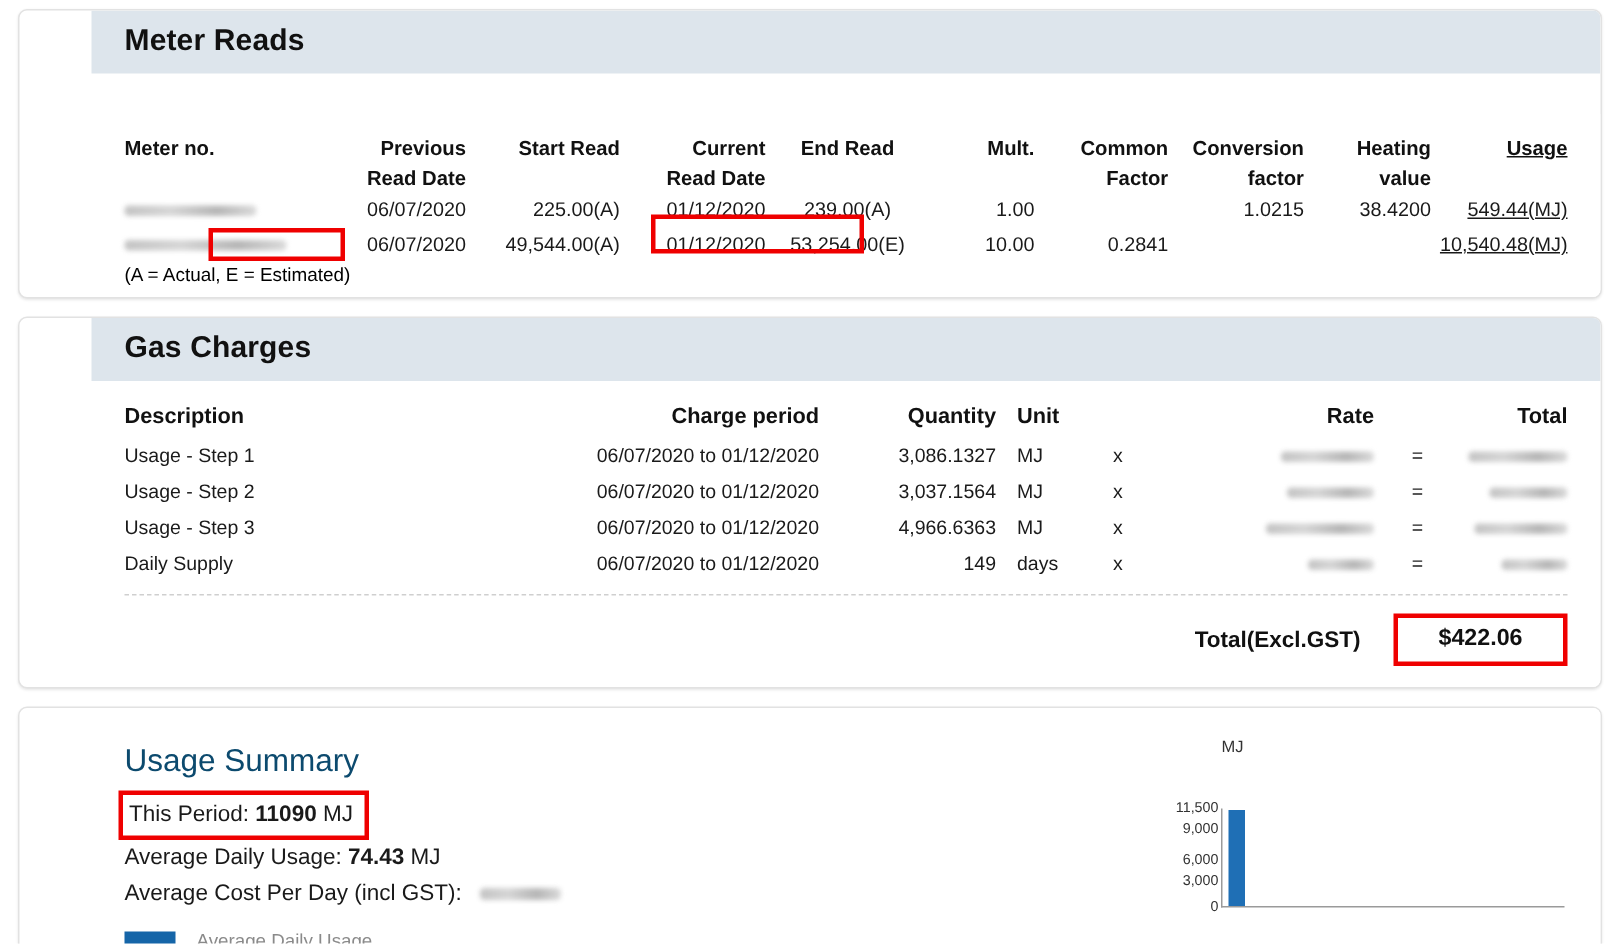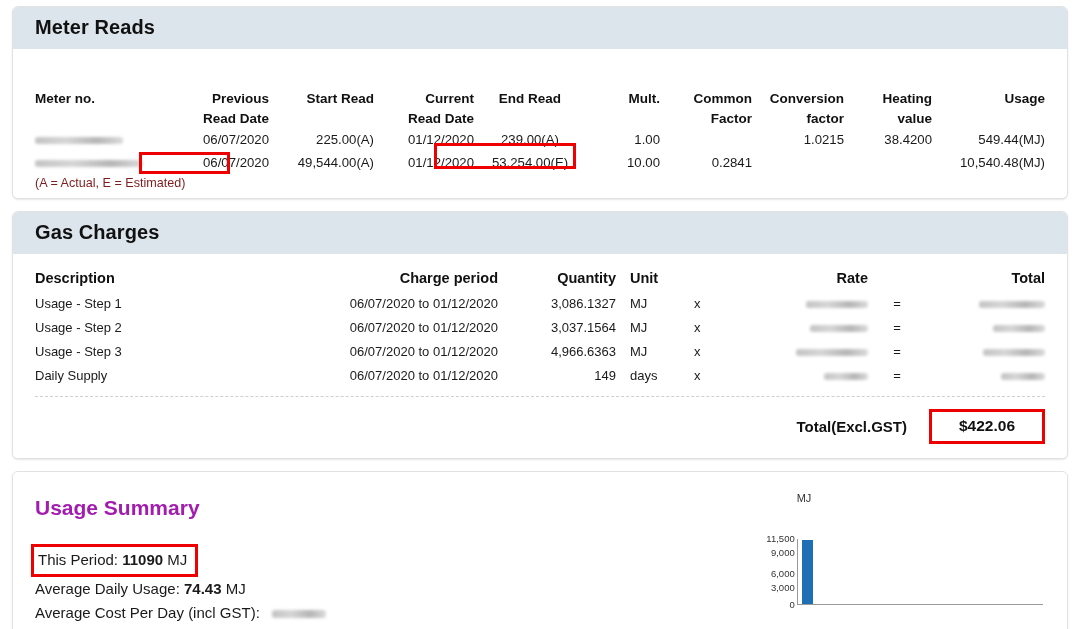--- a/index.html
+++ b/index.html
@@ -12,20 +12,21 @@
   }
   .page { position: relative; width: 1080px; height: 629px; padding: 6px 12px 0 12px; }
 
   
   .card {
     background: #ffffff;
     border: 1px solid #e2e2e2;
     border-radius: 6px;
     box-shadow: 0 1px 2px rgba(0,0,0,.10);
     overflow: hidden;
+    padding-left: 48px;
   }
   .card-head {
     background: #dde5ec;
     padding: 9px 22px 10px 22px;
   }
   .card-head h2 {
     font-size: 20px; font-weight: bold; letter-spacing: .1px; color: #111;
   }
   .card-body { background:#fff; padding: 10px 22px 14px 22px; }
 
@@ -40,27 +41,27 @@
   #meter-table td { font-size: 13.2px; line-height: 19px; color:#1a1a1a; }
   #meter-table .c-meter  { width: 135px; text-align: left; }
   #meter-table .c-prev   { width: 105px; text-align: right; padding-right: 6px; }
   #meter-table .c-start  { width: 105px; text-align: right; padding-right: 6px; }
   #meter-table .c-cur    { width: 100px; text-align: right; padding-right: 6px; }
   #meter-table .c-end    { width: 108px; text-align: center; padding-right: 8px; }
   #meter-table .c-mult   { width: 78px;  text-align: right; padding-right: 6px; }
   #meter-table .c-common { width: 90px;  text-align: right; padding-right: 4px; }
   #meter-table .c-conv   { width: 94px;  text-align: right; padding-right: 6px; }
   #meter-table .c-heat   { width: 88px;  text-align: right; padding-right: 6px; }
-  #meter-table .c-usage  { text-align: right; }
+  #meter-table .c-usage  { text-align: right; text-decoration: underline; }
   .redact {
     display:inline-block; height:7px; border-radius:3px;
     background: linear-gradient(90deg,#b9b9b9,#cfcfcf 35%,#a9a9a9 70%,#d4d4d4);
     filter: blur(1.6px); opacity:.85; vertical-align: middle;
   }
-  .legend-note { font-size: 12.6px; color:#7f1d1d; margin-top: 2px; }
+  .legend-note { font-size: 12.6px; color:#000000; margin-top: 2px; }
 
   
   #gas-card { margin-bottom: 12px; }
   #gas-table th { font-size: 14.5px; padding-bottom: 6px; }
   #gas-table td { font-size: 13px; line-height: 20px; }
   #gas-table .g-desc   { text-align:left;  width: 235px; }
   #gas-table .g-period { text-align:right; width: 232px; padding-right: 4px;}
   #gas-table .g-qty    { text-align:right; width: 118px; padding-right: 4px;}
   #gas-table .g-unit   { text-align:left;  width: 74px;  padding-left: 10px;}
   #gas-table .g-x      { text-align:left;  width: 60px; }
@@ -74,21 +75,21 @@
     border: 3px solid #ef0000; margin-left: 22px;
     padding: 5px 14px 6px 14px; min-width: 116px; text-align:center;
   }
   .total-value { font-size: 15.5px; font-weight: bold; color:#111; }
 
   
   #usage-card { height: 188px; position: relative; }
   #usage-card .card-body { padding: 24px 22px 10px 22px; height:100%; }
   .usage-flex { display:flex; height:100%; }
   .usage-left { width: 520px; }
-  .usage-left h2 { font-size: 21px; font-weight: bold; margin-bottom: 24px; color:#a21caf; }
+  .usage-left h2 { font-size: 21px; font-weight: normal; margin-bottom: 7px; color:#0c4a6e; }
   .usage-line { font-size: 15px; line-height: 24px; color:#1a1a1a; white-space: nowrap; }
   .usage-line b { font-weight: bold; }
   .box-this-period {
     display:inline-block; border: 3px solid #ef0000;
     padding: 1px 8px 2px 4px; margin-left: -4px;
   }
   .usage-legend { display:flex; align-items:center; margin-top: 12px; }
   .legend-swatch { width: 34px; height: 13px; background: #1565a8; }
   .legend-text { font-size: 12.5px; color:#8a8a8a; margin-left: 14px; }
 

